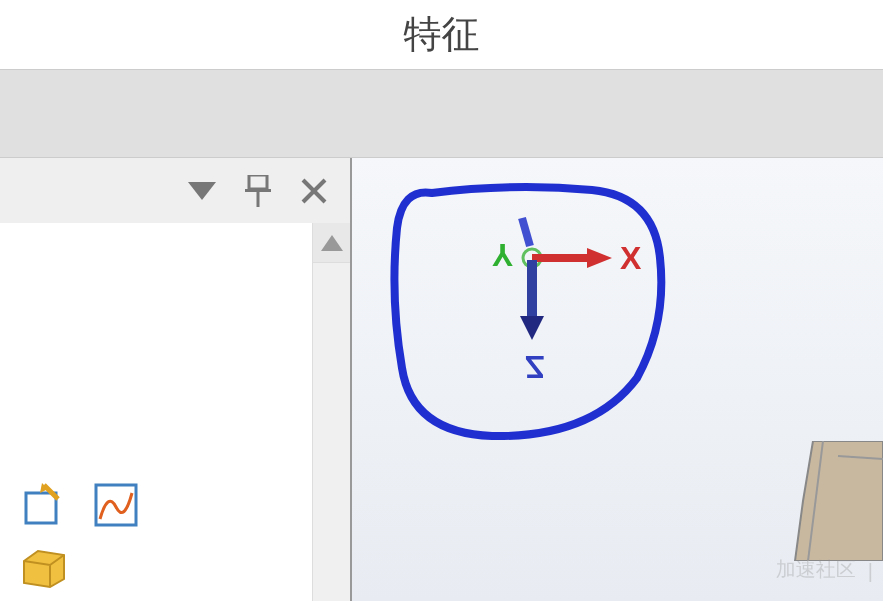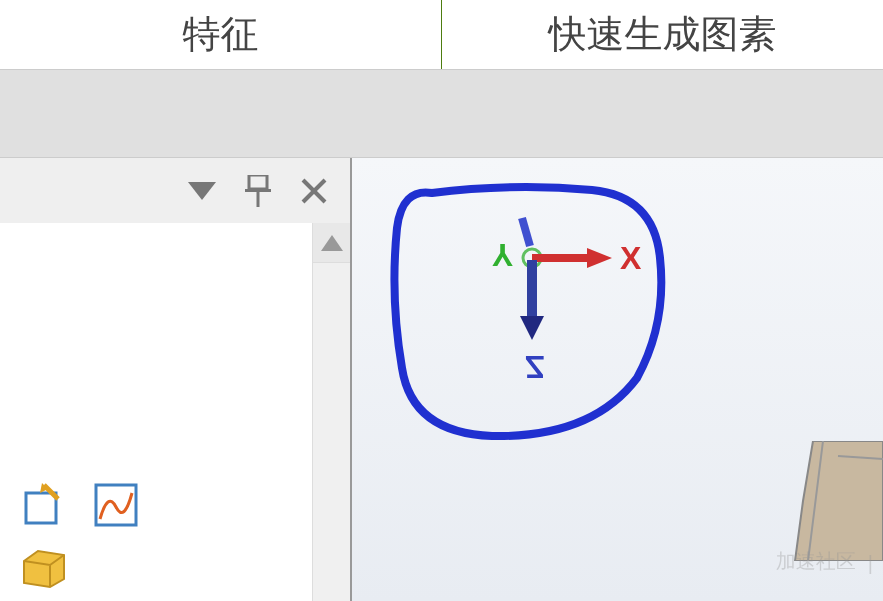--- a/index.html
+++ b/index.html
@@ -17,21 +17,21 @@
       background: #f8f8f8;
       border-bottom: 1px solid #ccc;
     }
     .tab {
       flex: 1;
       display: flex;
       align-items: center;
       justify-content: center;
       font-size: 38px;
       color: #444;
-      border-right: 1px solid #4d7c0f;
+      border-right: 5px solid #4d7c0f;
       background: #fff;
     }
     .tab:last-child { border-right: none; }
     .ribbon-area {
       height: 88px;
       background: #e0e0e0;
       border-bottom: 1px solid #ccc;
     }
     .main-area {
       display: flex;
@@ -139,36 +139,35 @@
     .axis-z { color: #3040c0; left: 53px; top: 90px; transform: rotate(180deg) scaleX(-1); }
     .model-edge {
       position: absolute;
       bottom: 40px;
       right: 0;
       width: 100px;
       height: 120px;
     }
     .watermark {
       position: absolute;
-      bottom: 26px;
+      bottom: 18px;
       right: 10px;
       font-size: 20px;
       color: rgba(150,150,150,0.35);
       display: flex;
       gap: 12px;
       align-items: flex-end;
     }
     .watermark-sep { color: rgba(150,150,150,0.35); }
   </style>
 </head>
 <body>
 
 <div class="tab-bar">
   <div class="tab">特征</div>
-  <div class="tab">快速生成图素</div>
 </div>
 
 <div class="ribbon-area"></div>
 
 <div class="main-area">
   <div class="panel">
     <div class="panel-header">
       <div class="panel-header-icon">
         <svg width="28" height="18" viewBox="0 0 28 18">
             <polygon points="0,0 28,0 14,18" fill="#777"></polygon>

